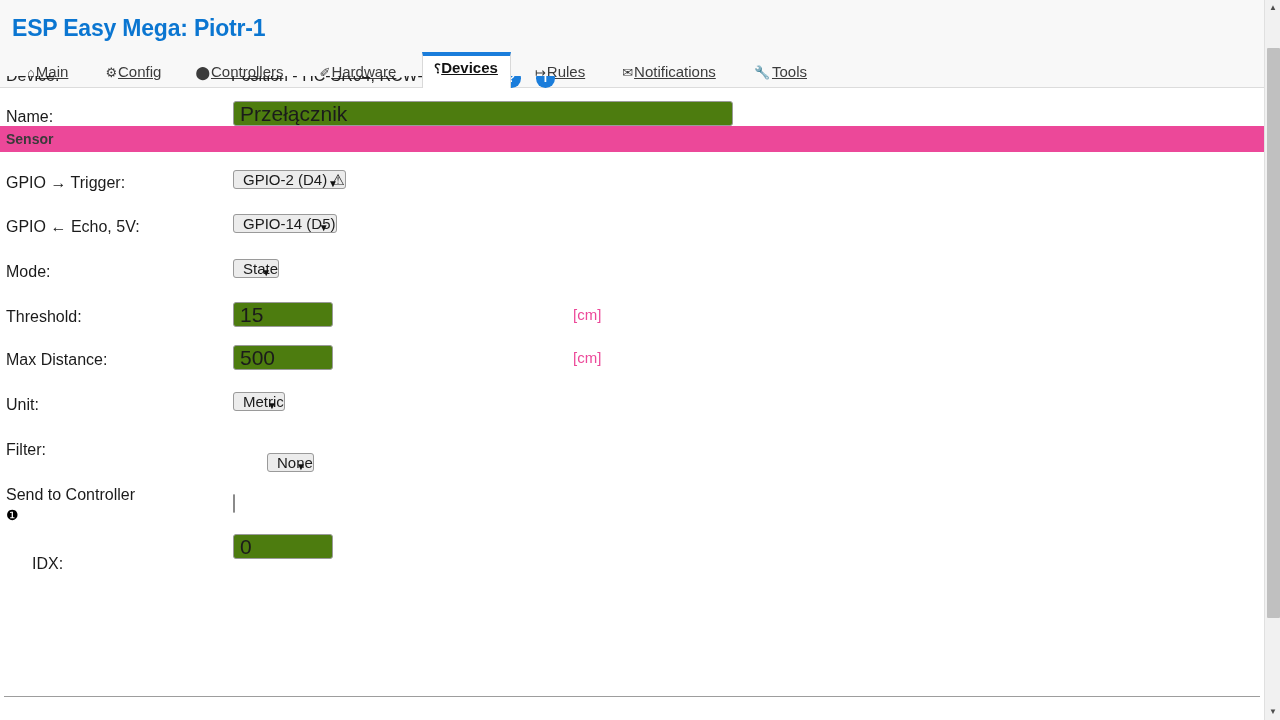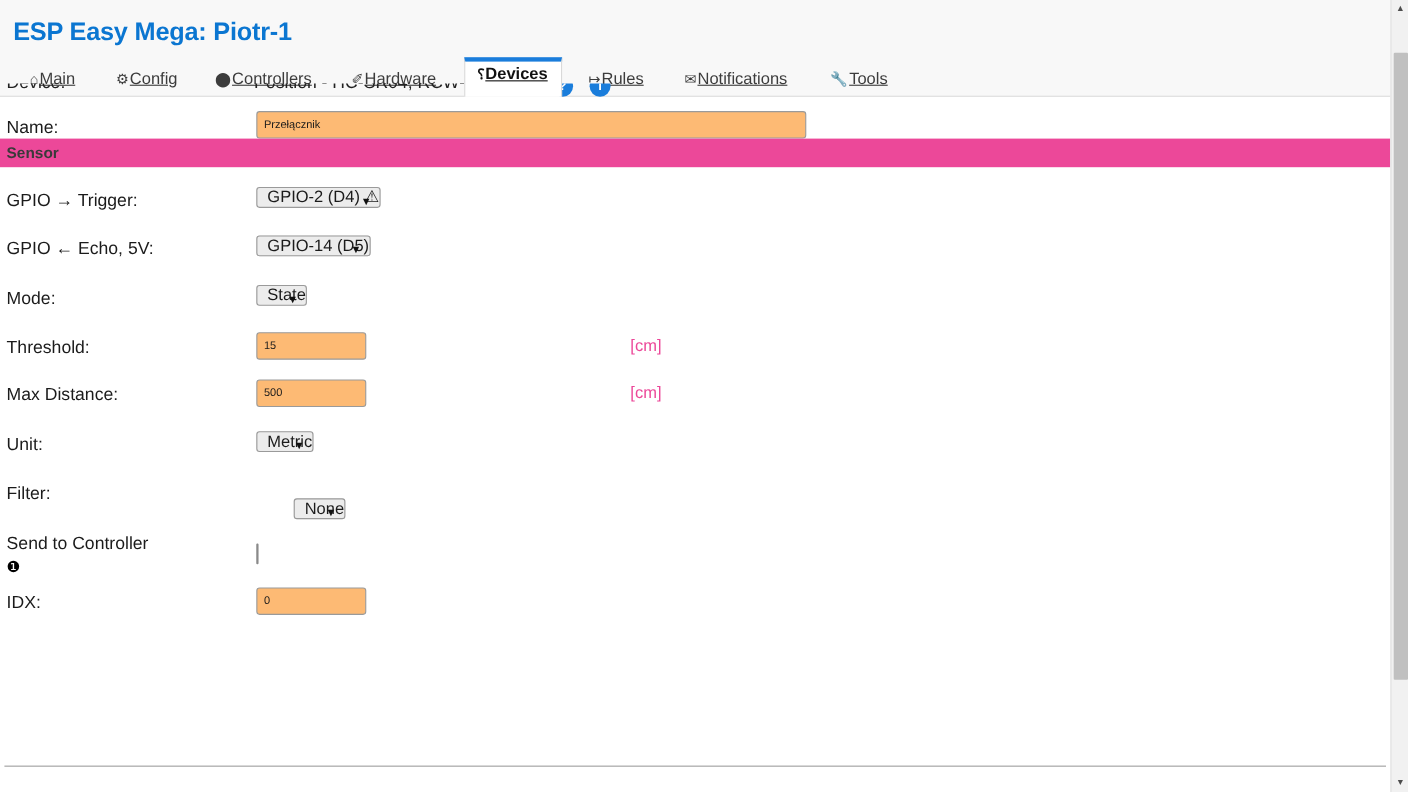--- a/index.html
+++ b/index.html
@@ -161,23 +161,23 @@
     font-size: 14px;
     font-weight: bold;
     color: #3a3a3a;
     padding: 5px 0 0 6px;
     line-height: 17px;
   }
 
   
   .txt {
     font-family: "Liberation Sans", sans-serif;
-    font-size: 10px;
+    font-size: 21px;
     color: #1b1b1b;
-    background: #fdba74;
+    background: #4d7c0f;
     border: 1px solid #9a9a9a;
     border-radius: 3px;
     height: 25px;
     padding: 0 6px;
     outline: none;
   }
   .txt.wide { width: 500px; }
   .txt.narrow { width: 100px; }
 
   .sel {
@@ -387,21 +387,21 @@
 
       <div class="frow" style="height:54px;">
         <span class="flabel" style="top:8px;">Send to Controller</span>
         <span class="flabel badge-num" style="top:30px;">❶</span>
         <span class="fctl" style="top:18px;">
           <span class="cbx"></span>
         </span>
       </div>
 
       <div class="frow" style="height:40px;">
-        <span class="flabel" style="top:8px;">IDX:</span>
+        <span class="flabel" style="top:23px;margin-left:26px;">IDX:</span>
         <span class="fctl" style="top:3px;">
           <input class="txt narrow" type="text" value="0" style="">
         </span>
       </div>
 
     </div>
 
     <hr class="divider">
   </div>
 

